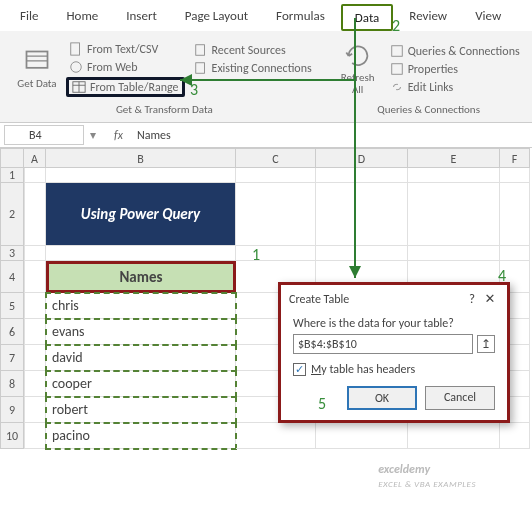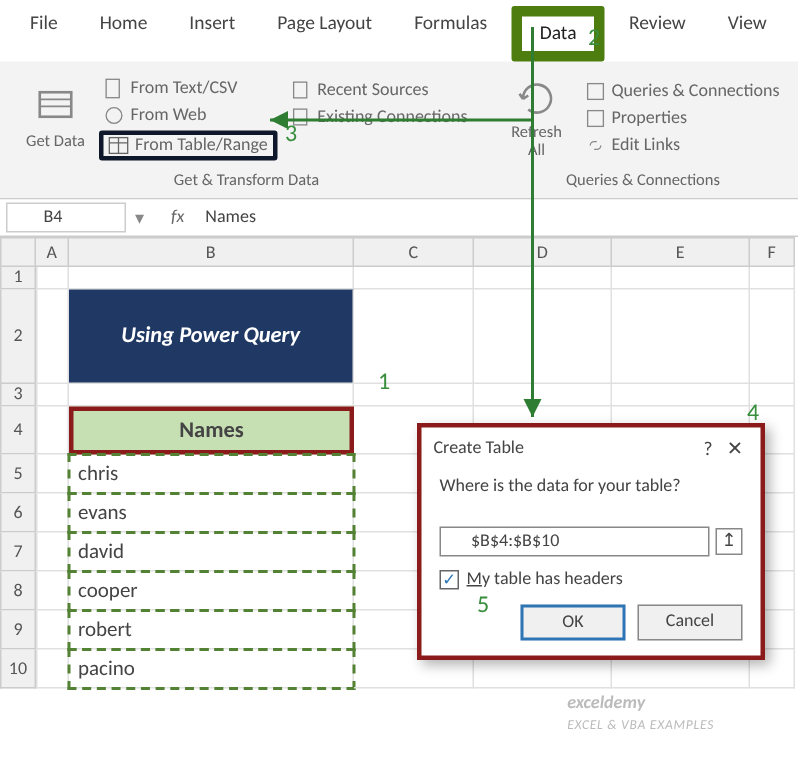--- a/index.html
+++ b/index.html
@@ -1,21 +1,21 @@
 <!DOCTYPE html>
 <html><head>
 <meta charset="utf-8">
 <style>
 * { box-sizing: border-box; margin: 0; padding: 0; font-family: "Segoe UI", Calibri, Arial, sans-serif; }
 body { background: #fff; width: 532px; height: 514px; overflow: hidden; position: relative; font-size: 12px; color: #444; }
 
 
 .tabs { display: flex; padding: 4px 8px 0; gap: 4px; font-size: 13px; }
 .tabs .tab { padding: 4px 12px; cursor: pointer; }
-.tabs .tab.active { border: 7px solid #4d7c0f; border-radius: 2px; font-weight: 500; color: #222; }
+.tabs .tab.active { border: 2px solid #4d7c0f; border-radius: 2px; font-weight: 500; color: #222; }
 
 
 .ribbon { display: flex; background: #f3f3f3; border-bottom: 1px solid #ccc; padding: 4px 6px 0; }
 .group { display: flex; flex-direction: column; padding: 2px 8px; position: relative; }
 .group-title { font-size: 11px; color: #666; text-align: center; padding: 2px 0 4px; }
 .group-body { display: flex; gap: 6px; flex: 1; }
 .big-btn { display: flex; flex-direction: column; align-items: center; justify-content: center; width: 46px; height: 64px; color: #666; }
 .big-btn .icon { width: 28px; height: 28px; margin-bottom: 2px; }
 .big-btn .lbl { font-size: 11px; text-align: center; line-height: 1.1; }
 .small-list { display: flex; flex-direction: column; gap: 2px; justify-content: center; }
@@ -45,23 +45,23 @@
 .banner { background: #1f3864; color: #fff; font-weight: bold; font-style: italic; text-align: center; justify-content: center; font-size: 15px; padding: 22px; }
 .th { background: #c6e0b4; font-weight: bold; justify-content: center; font-size: 15px; border: 3px solid #8b1a1a !important; }
 .sel-border { outline: 2px dashed #548235; outline-offset: -1px; text-align: right; }
 
 
 .dialog { position: absolute; left: 278px; top: 282px; width: 232px; background: #fff; border: 3px solid #8b1a1a; box-shadow: 3px 3px 8px rgba(0,0,0,0.3); font-size: 12px; }
 .dialog .titlebar { display: flex; align-items: center; padding: 6px 8px; }
 .dialog .title { flex: 1; font-size: 12px; }
 .dialog .help, .dialog .close { width: 18px; text-align: center; font-size: 13px; cursor: pointer; }
 .dialog .body { padding: 4px 12px 10px; }
-.dialog .q { margin-bottom: 20px; }
+.dialog .q { margin-bottom: 4px; }
 .dialog .range-row { display: flex; align-items: center; gap: 4px; margin-bottom: 8px; }
-.dialog .range { flex: 1; border: 1px solid #888; padding: 2px 20px; font-size: 12px; }
+.dialog .range { flex: 1; border: 1px solid #888; padding: 2px 4px; font-size: 12px; }
 .dialog .pick { width: 18px; height: 18px; border: 1px solid #888; text-align: center; line-height: 16px; }
 .dialog .chk-row { display: flex; align-items: center; gap: 5px; margin-bottom: 10px; }
 .dialog .chk { width: 13px; height: 13px; border: 1px solid #666; display: inline-flex; align-items: center; justify-content: center; color: #2e75b6; font-size: 11px; }
 .dialog .chk-label { text-decoration: underline; text-decoration-color: transparent; }
 .dialog .chk-label .u { text-decoration: underline; }
 .dialog .btns { display: flex; justify-content: flex-end; gap: 8px; }
 .dialog .btn { width: 70px; padding: 3px 0; text-align: center; border: 1px solid #888; background: #f0f0f0; font-size: 12px; }
 .dialog .btn.ok { border: 2px solid #2e75b6; margin-left: 13px; }
 
 

